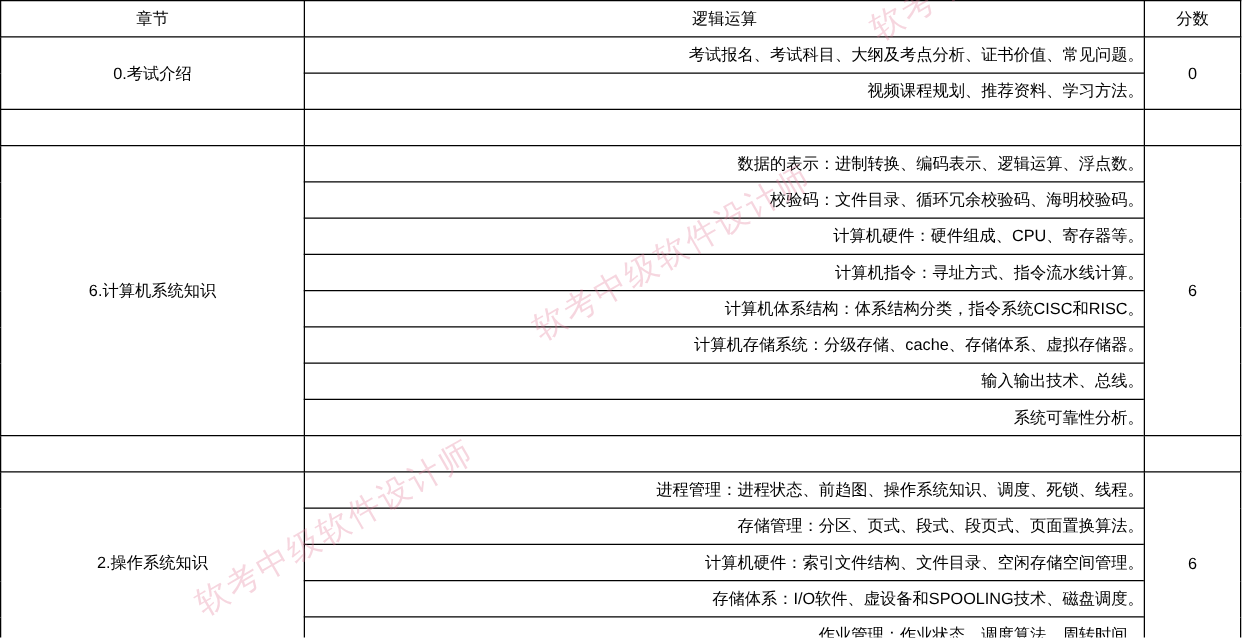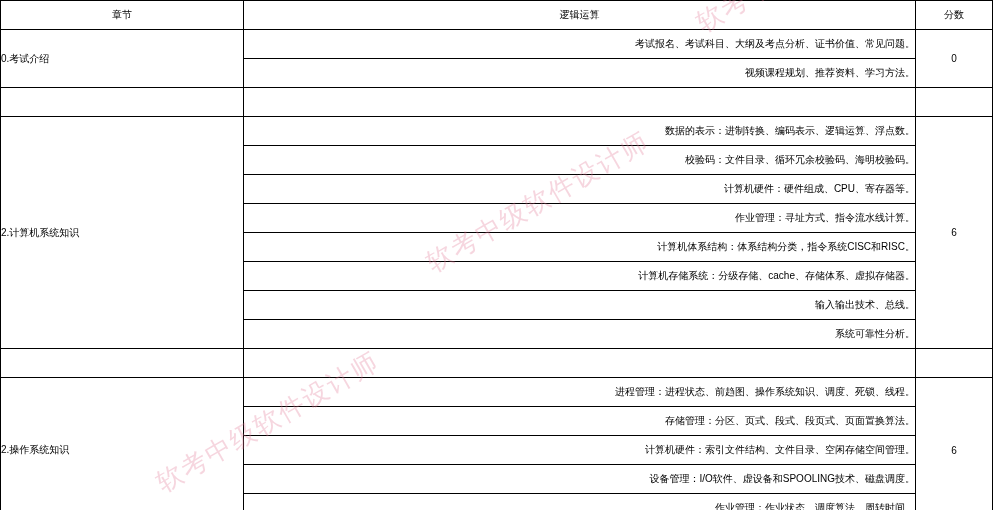--- a/index.html
+++ b/index.html
@@ -35,38 +35,38 @@
   table.sheet {
     border-collapse: collapse;
     width: 992px;
     table-layout: fixed;
     position: relative;
     z-index: 1;
   }
   table.sheet td, table.sheet th {
     border: 1px solid #000000;
     font-weight: normal;
-    font-size: 10px;
+    font-size: 13px;
     color: #000000;
     padding: 0;
     height: 28px;
     vertical-align: middle;
     background: transparent;
   }
   .col-chapter { width: 243px; }
   .col-points  { width: 672px; }
   .col-score   { width: 77px; }
 
   .hdr {
     text-align: center;
     height: 30px;
     font-size: 15px;
   }
   .chapter-cell {
-    text-align: left;
+    text-align: center;
     font-size: 15px;
   }
   .points-cell {
     text-align: right;
     padding-left: 8px;
     font-size: 15px;
   }
   .score-cell {
     text-align: center;
     font-size: 15px;
@@ -105,32 +105,32 @@
       <td class="points-cell">视频课程规划、推荐资料、学习方法。</td>
     </tr>
 
     <tr class="spacer-row">
       <td></td>
       <td></td>
       <td></td>
     </tr>
 
     <tr>
-      <td class="chapter-cell" rowspan="8">2.计算机系统知识</td>
+      <td class="chapter-cell" rowspan="8">6.计算机系统知识</td>
       <td class="points-cell">数据的表示：进制转换、编码表示、逻辑运算、浮点数。</td>
       <td class="score-cell" rowspan="8">6</td>
     </tr>
     <tr>
       <td class="points-cell">校验码：文件目录、循环冗余校验码、海明校验码。</td>
     </tr>
     <tr>
       <td class="points-cell">计算机硬件：硬件组成、CPU、寄存器等。</td>
     </tr>
     <tr>
-      <td class="points-cell">作业管理：寻址方式、指令流水线计算。</td>
+      <td class="points-cell">计算机指令：寻址方式、指令流水线计算。</td>
     </tr>
     <tr>
       <td class="points-cell">计算机体系结构：体系结构分类，指令系统CISC和RISC。</td>
     </tr>
     <tr>
       <td class="points-cell">计算机存储系统：分级存储、cache、存储体系、虚拟存储器。</td>
     </tr>
     <tr>
       <td class="points-cell">输入输出技术、总线。</td>
     </tr>
@@ -149,19 +149,19 @@
       <td class="points-cell">进程管理：进程状态、前趋图、操作系统知识、调度、死锁、线程。</td>
       <td class="score-cell" rowspan="5">6</td>
     </tr>
     <tr>
       <td class="points-cell">存储管理：分区、页式、段式、段页式、页面置换算法。</td>
     </tr>
     <tr>
       <td class="points-cell">计算机硬件：索引文件结构、文件目录、空闲存储空间管理。</td>
     </tr>
     <tr>
-      <td class="points-cell">设备管理：I/O软件、虚设备和SPOOLING技术、磁盘调度。</td>
+      <td class="points-cell">存储体系：I/O软件、虚设备和SPOOLING技术、磁盘调度。</td>
     </tr>
     <tr>
       <td class="points-cell">作业管理：作业状态、调度算法、周转时间。</td>
     </tr>
   </tbody>
 </table>
 
 </body></html>

